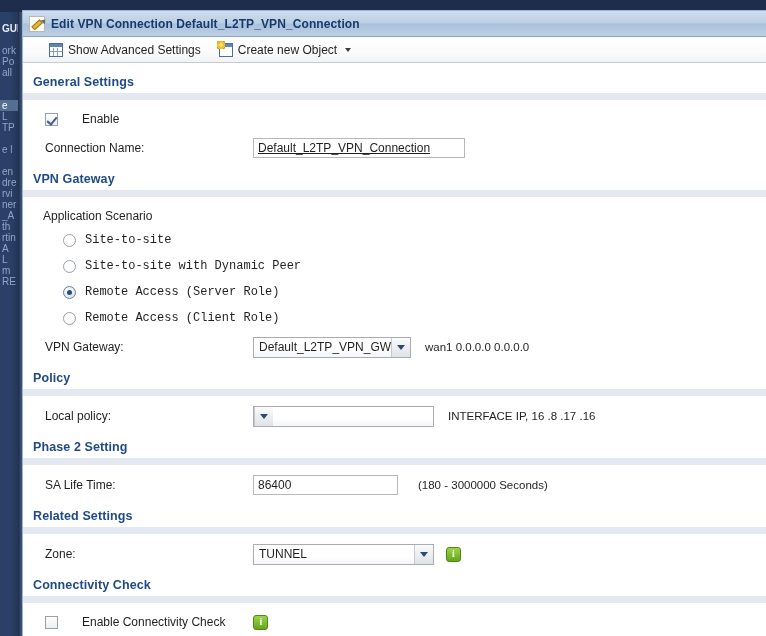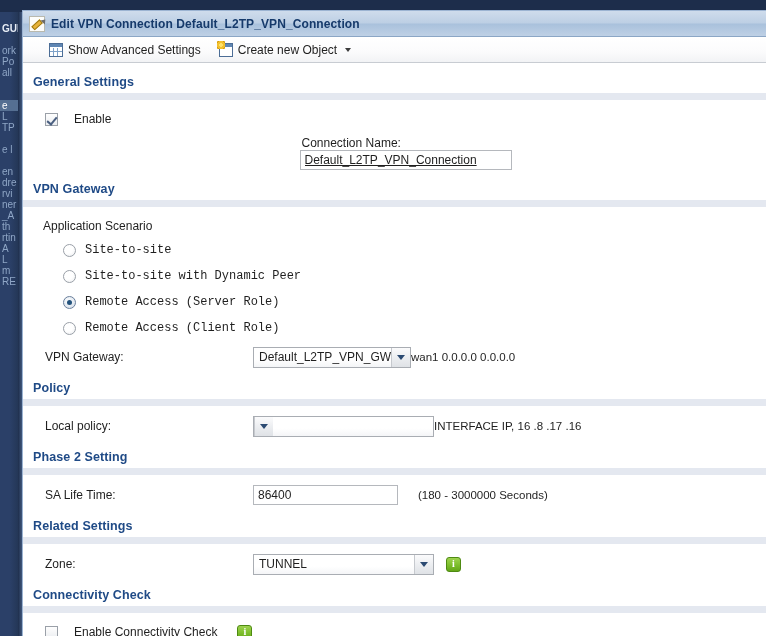--- a/index.html
+++ b/index.html
@@ -199,20 +199,21 @@
   }
   .row-label {
     font-size: 12px;
     color: #1f1f1f;
     width: 208px;
     flex: 0 0 auto;
   }
   .row-hint {
     font-size: 11.5px;
     color: #1f1f1f;
+    margin-left: 14px;
     white-space: nowrap;
   }
 
   
   .text-input {
     height: 20px;
     border: 1px solid #b5b8bd;
     background: #ffffff;
     font-family: "Liberation Sans", sans-serif;
     font-size: 12px;
@@ -290,21 +291,21 @@
   }
   .radio.checked::after {
     content:"";
     position:absolute; left:3px; top:3px;
     width:5px; height:5px;
     border-radius:50%;
     background:#23527c;
   }
 
   .check-row {
-    display: flex; align-items: center; gap: 16px;
+    display: flex; align-items: center; gap: 24px;
     padding-left: 22px;
     min-height: 22px;
   }
   .check-row .lbl { font-size: 12px; color:#1f1f1f; }
 
   .radio-row {
     display: flex; align-items: center; gap: 9px;
     padding-left: 40px;
     height: 26px;
     font-family: Liberation Mono, monospace;
@@ -393,21 +394,21 @@
   <div id="dialog-body">
 
     <div class="section">
       <div class="section-title">General Settings</div>
       <div class="section-rule"></div>
       <div class="section-body">
         <div class="check-row">
           <span class="checkbox checked"></span>
           <span class="lbl">Enable</span>
         </div>
-        <div class="row" style="margin-top:6px;flex-direction:column;">
+        <div class="row" style="margin-top:6px;">
           <span class="row-label">Connection Name:</span>
           <input class="text-input w200" type="text" value="Default_L2TP_VPN_Connection" style="">
         </div>
       </div>
     </div>
 
     <div class="section">
       <div class="section-title">VPN Gateway</div>
       <div class="section-rule"></div>
       <div class="section-body">

